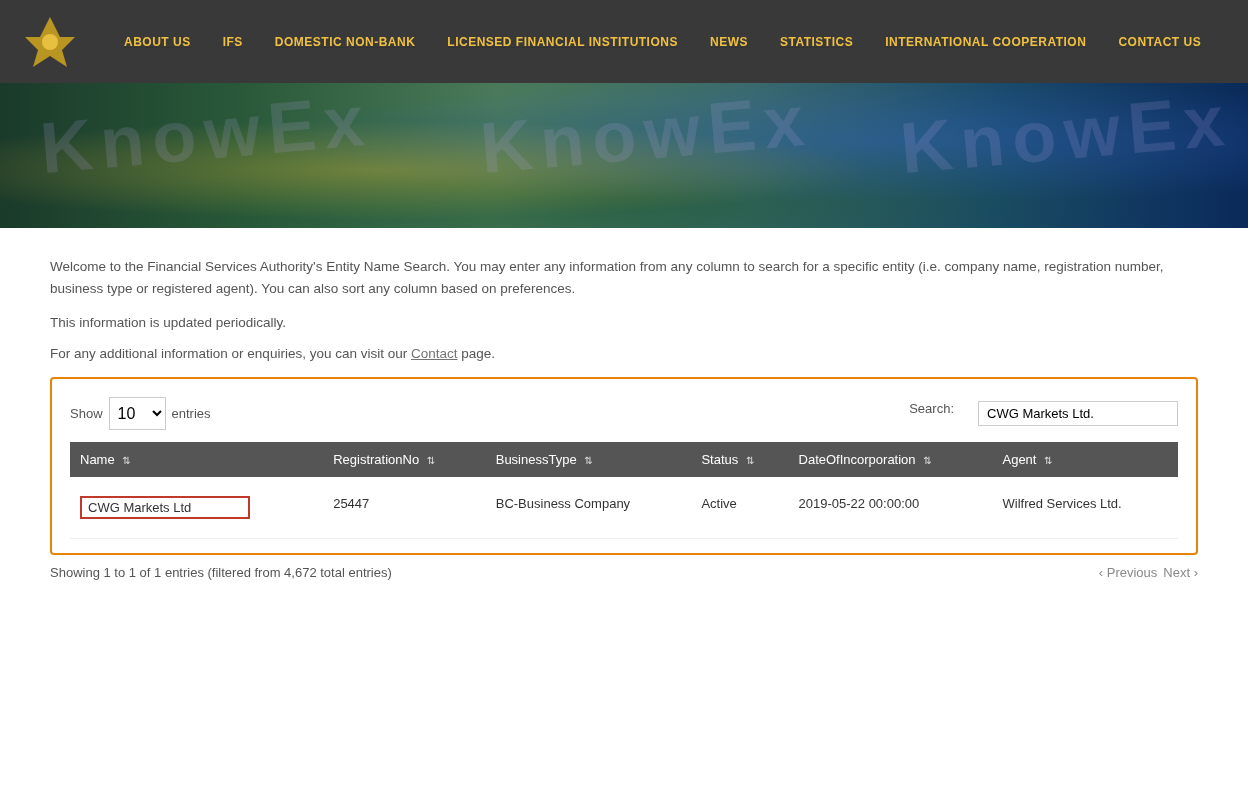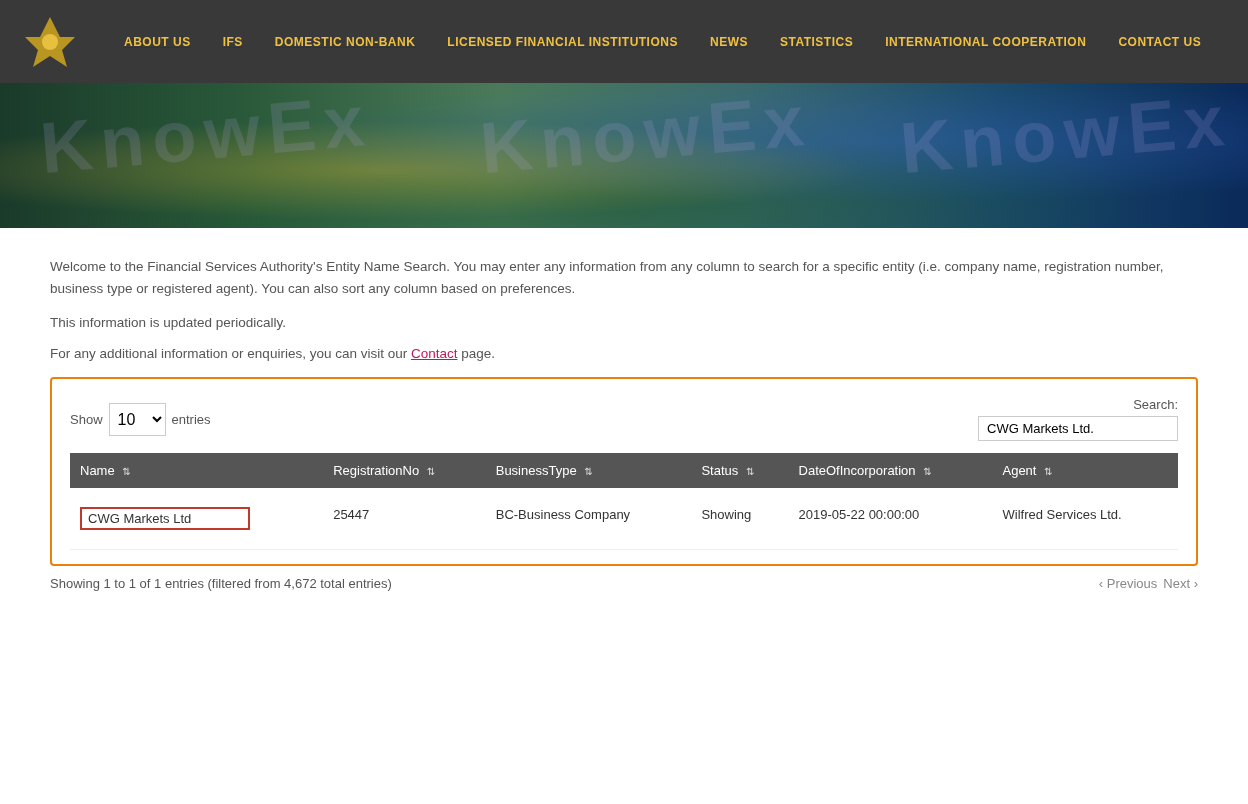--- a/index.html
+++ b/index.html
@@ -82,21 +82,21 @@
       font-size: 13.5px;
       line-height: 1.6;
       margin-bottom: 16px;
     }
     .info-text {
       color: #555;
       font-size: 13.5px;
       margin-bottom: 16px;
     }
     .contact-link {
-      color: #be185d;
+      color: #737373;
       text-decoration: underline;
       cursor: pointer;
     }
     .last-updated {
       font-size: 13.5px;
       margin-bottom: 18px;
     }
     .last-updated-label { color: #c0392b; font-weight: bold; }
     .last-updated-value { color: #555; }
 
@@ -122,25 +122,24 @@
     }
     .show-entries select {
       border: 1px solid #ccc;
       padding: 6px 4px;
       font-size: 16px;
       background: #fff;
       cursor: pointer;
     }
     .search-box {
       display: flex;
-      align-items: flex-end;
-      gap: 4px;
-      font-size: 13px;
-      color: #555;
-      flex-direction: column;
+      align-items: flex-start;
+      gap: 24px;
+      font-size: 13px;
+      color: #555;
     }
     .search-box input {
       border: 1px solid #ccc;
       padding: 4px 8px;
       font-size: 13px;
       width: 200px;
     }
 
     
     table {
@@ -290,21 +289,21 @@
         </tr>
       </thead>
       <tbody id="table-body">
 
       <tr>
       <td>
         <span class="name-cell">CWG Markets Ltd</span>
       </td>
       <td>25447</td>
       <td>BC-Business Company</td>
-      <td>Showing</td>
+      <td>Active</td>
       <td>2019-05-22 00:00:00</td>
       <td>Wilfred Services Ltd.</td>
     </tr>
         </tbody>
     </table>
   </div>
 
   <div class="pagination-row">
     <span>Showing 1 to 1 of 1 entries (filtered from 4,672 total entries)</span>
     <div class="pagination-links">

